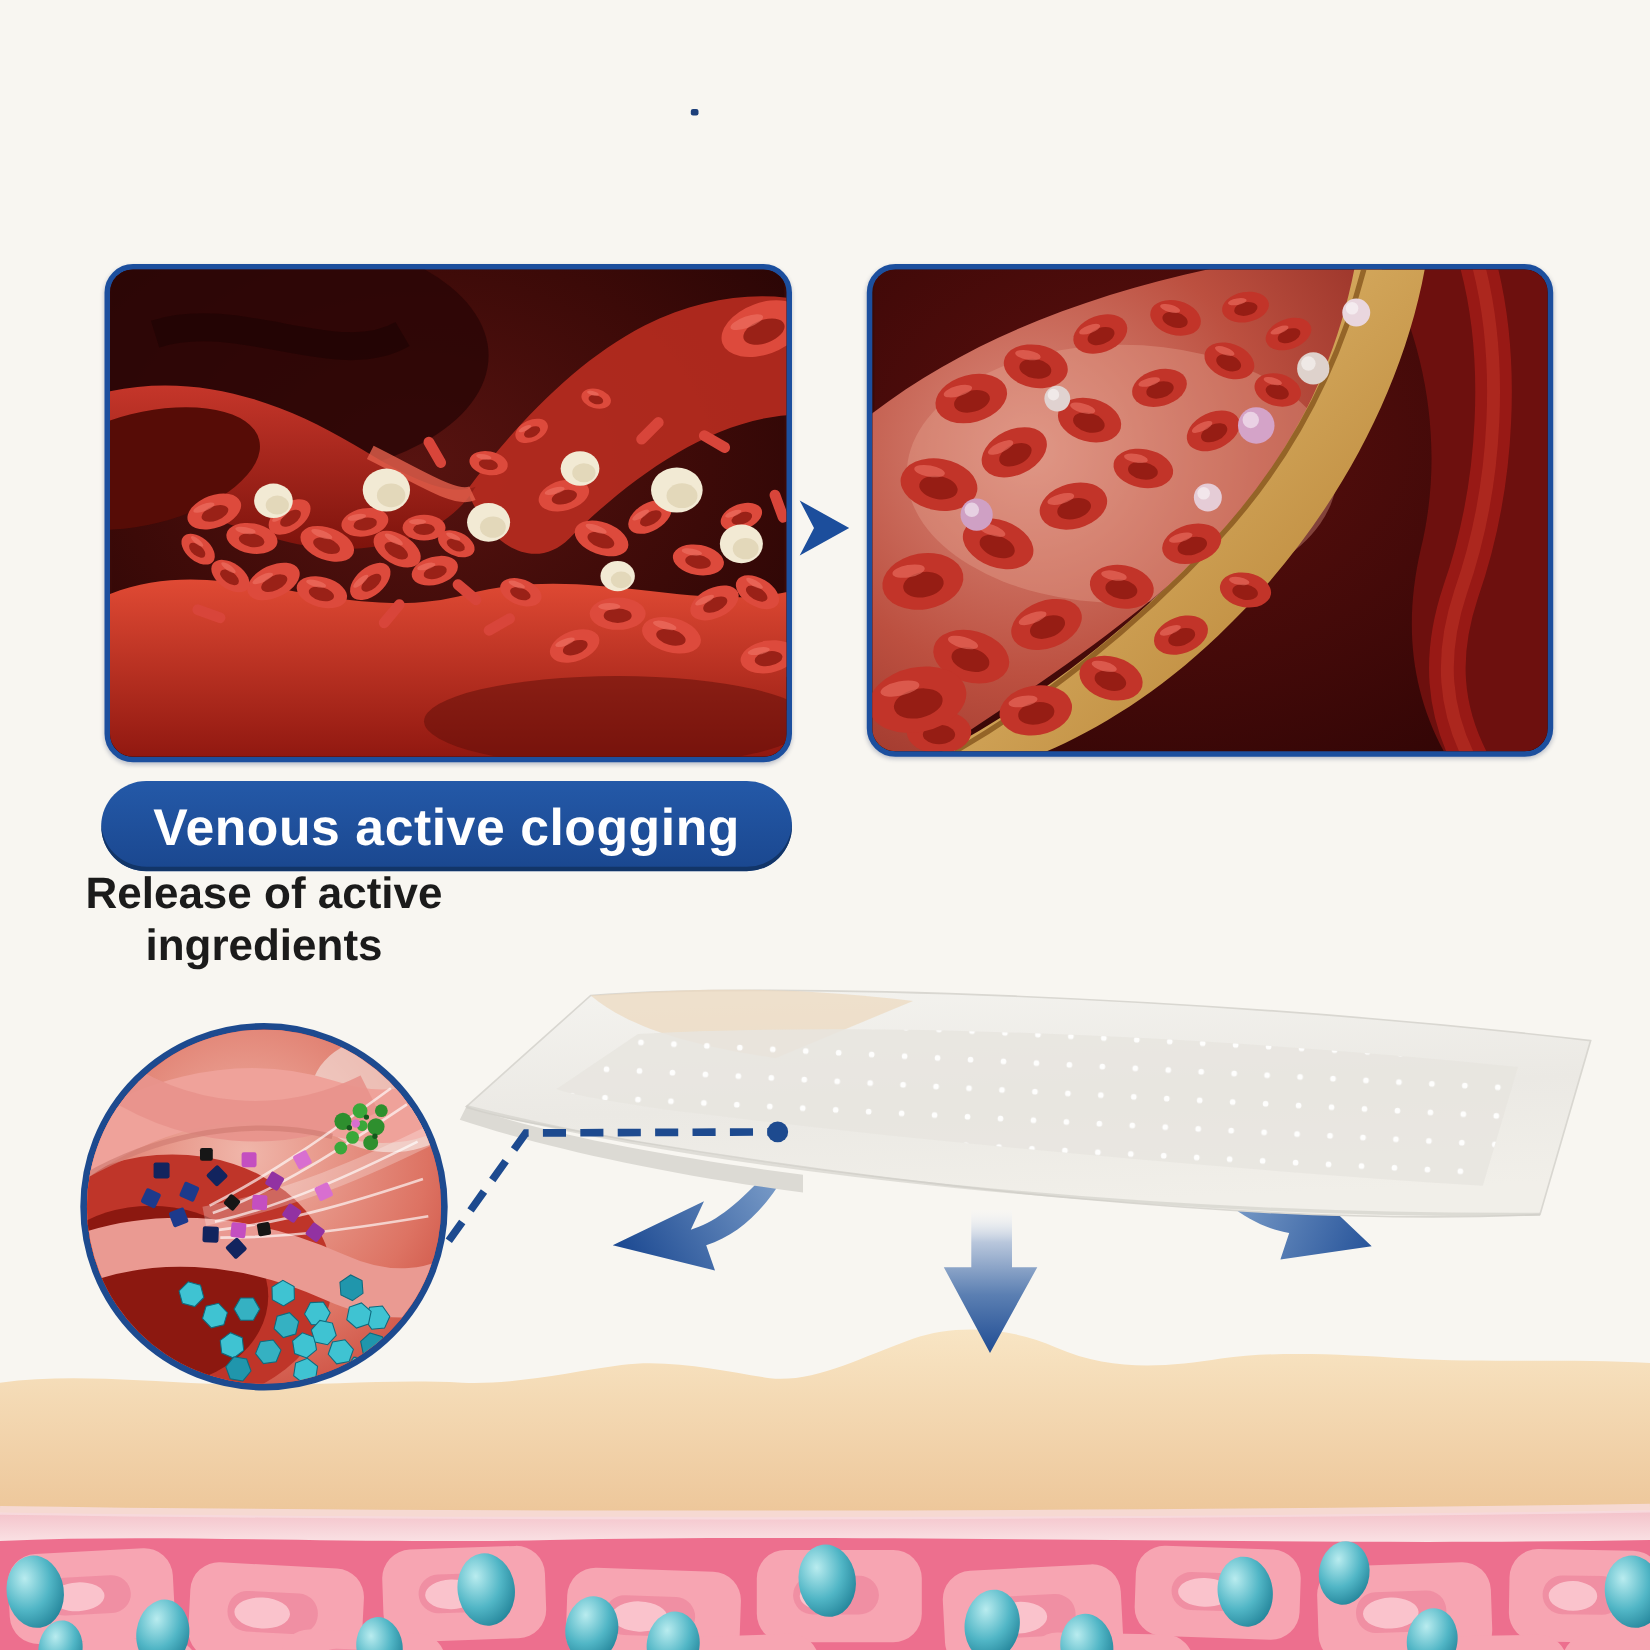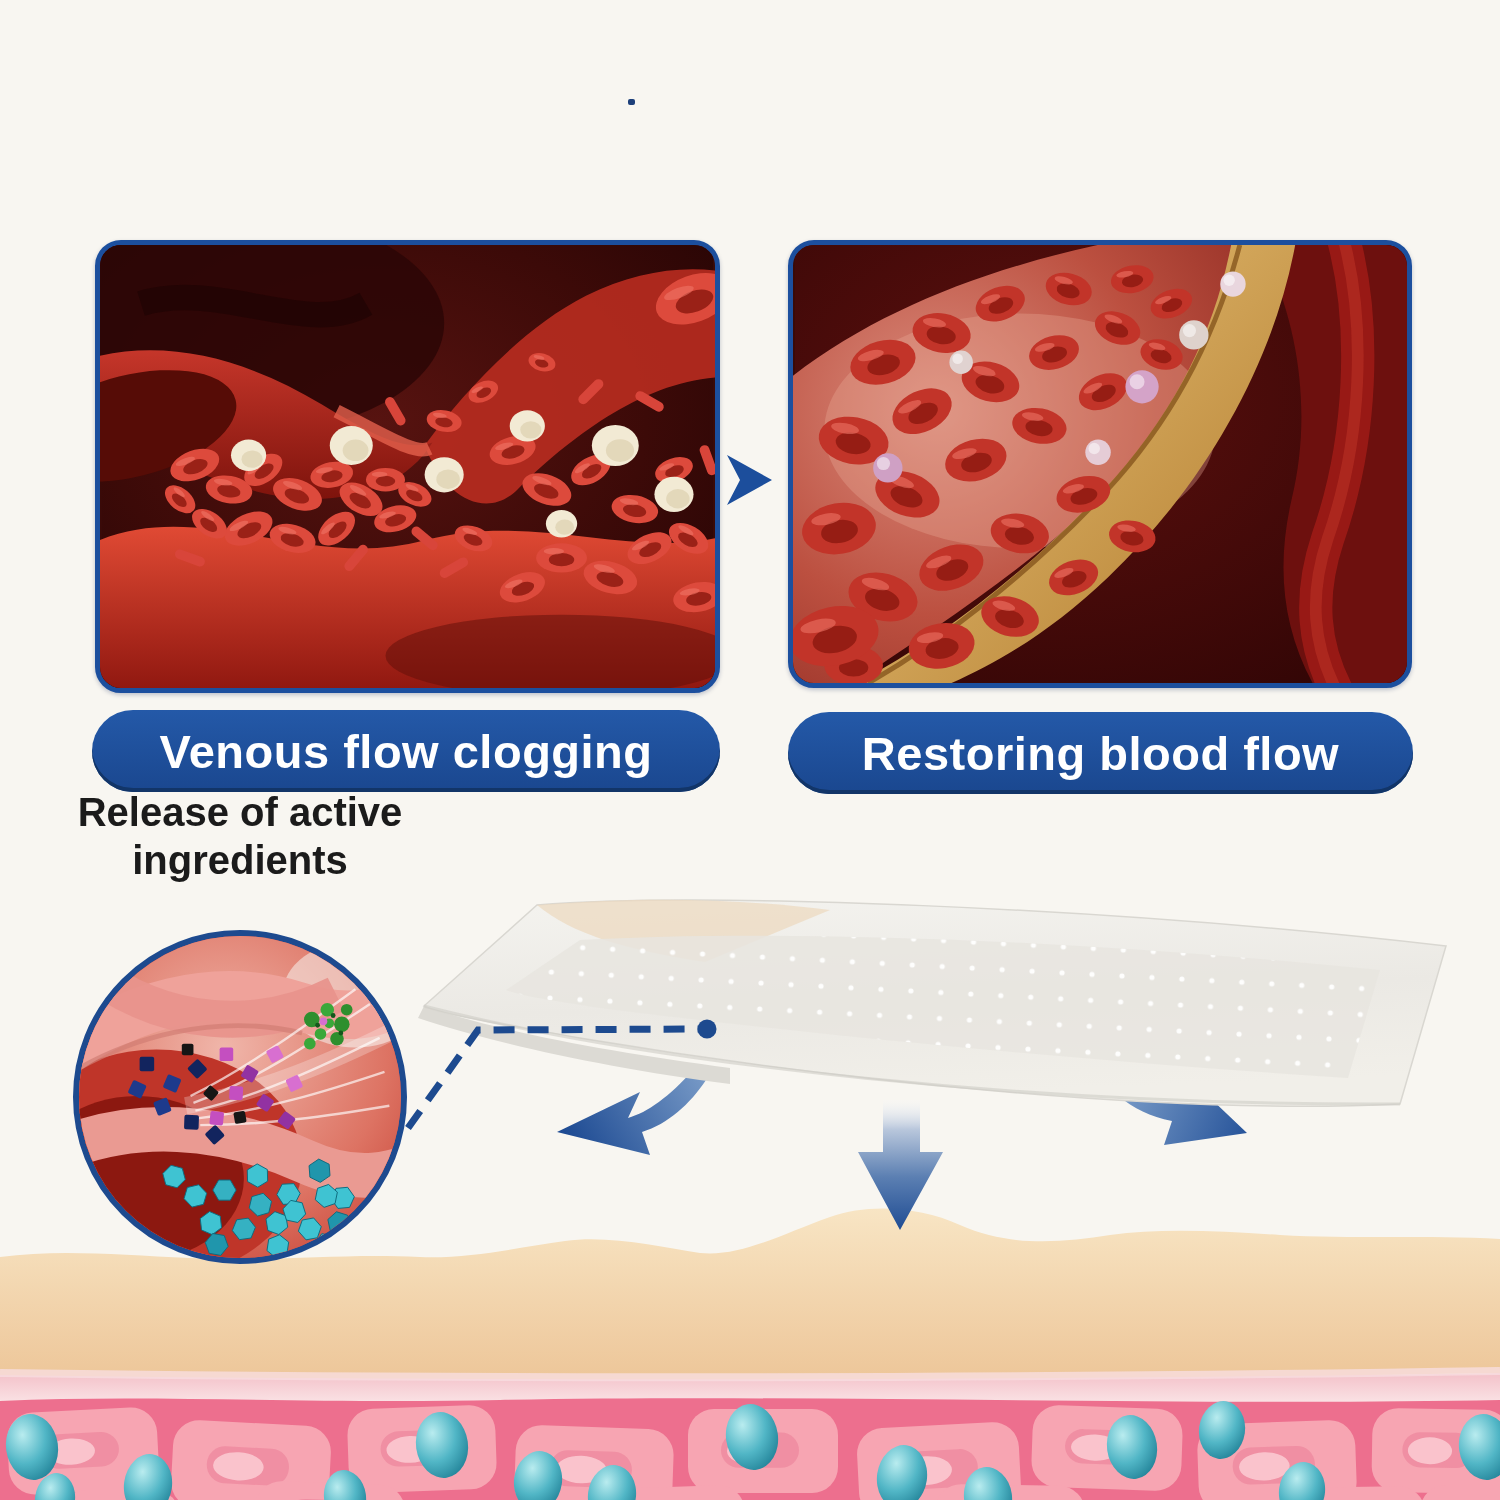--- a/index.html
+++ b/index.html
@@ -305,24 +305,21 @@
           <circle cx="444.1" cy="36.1" r="5.8500000000000005" fill="#ffffff" opacity="0.5"></circle>
         </g>
     </svg>
   </div>
 
   <svg class="abs" style="left:720px;top:448px;" width="60" height="60" viewBox="0 0 60 60">
     <polygon points="7,7 52,32 7,57 20,32" fill="#1c4e9c"></polygon>
   </svg>
 
   <div class="pill pill-1">
-    <span>Venous flow clogging</span>
-  </div>
-  <div class="pill pill-2">
-    <span>Restoring blood flow</span>
+    <span>Venous active clogging</span>
   </div>
 
   <div class="caption">Release of active ingredients</div>
 
   <svg class="abs" style="left:0;top:1195px;" width="1500" height="305" viewBox="0 0 1500 305">
     <defs>
       <linearGradient id="creamGrad" x1="0" y1="0" x2="0" y2="1">
         <stop offset="0%" stop-color="#f8e5c4"></stop>
           <stop offset="100%" stop-color="#edc699"></stop>
       </linearGradient>

